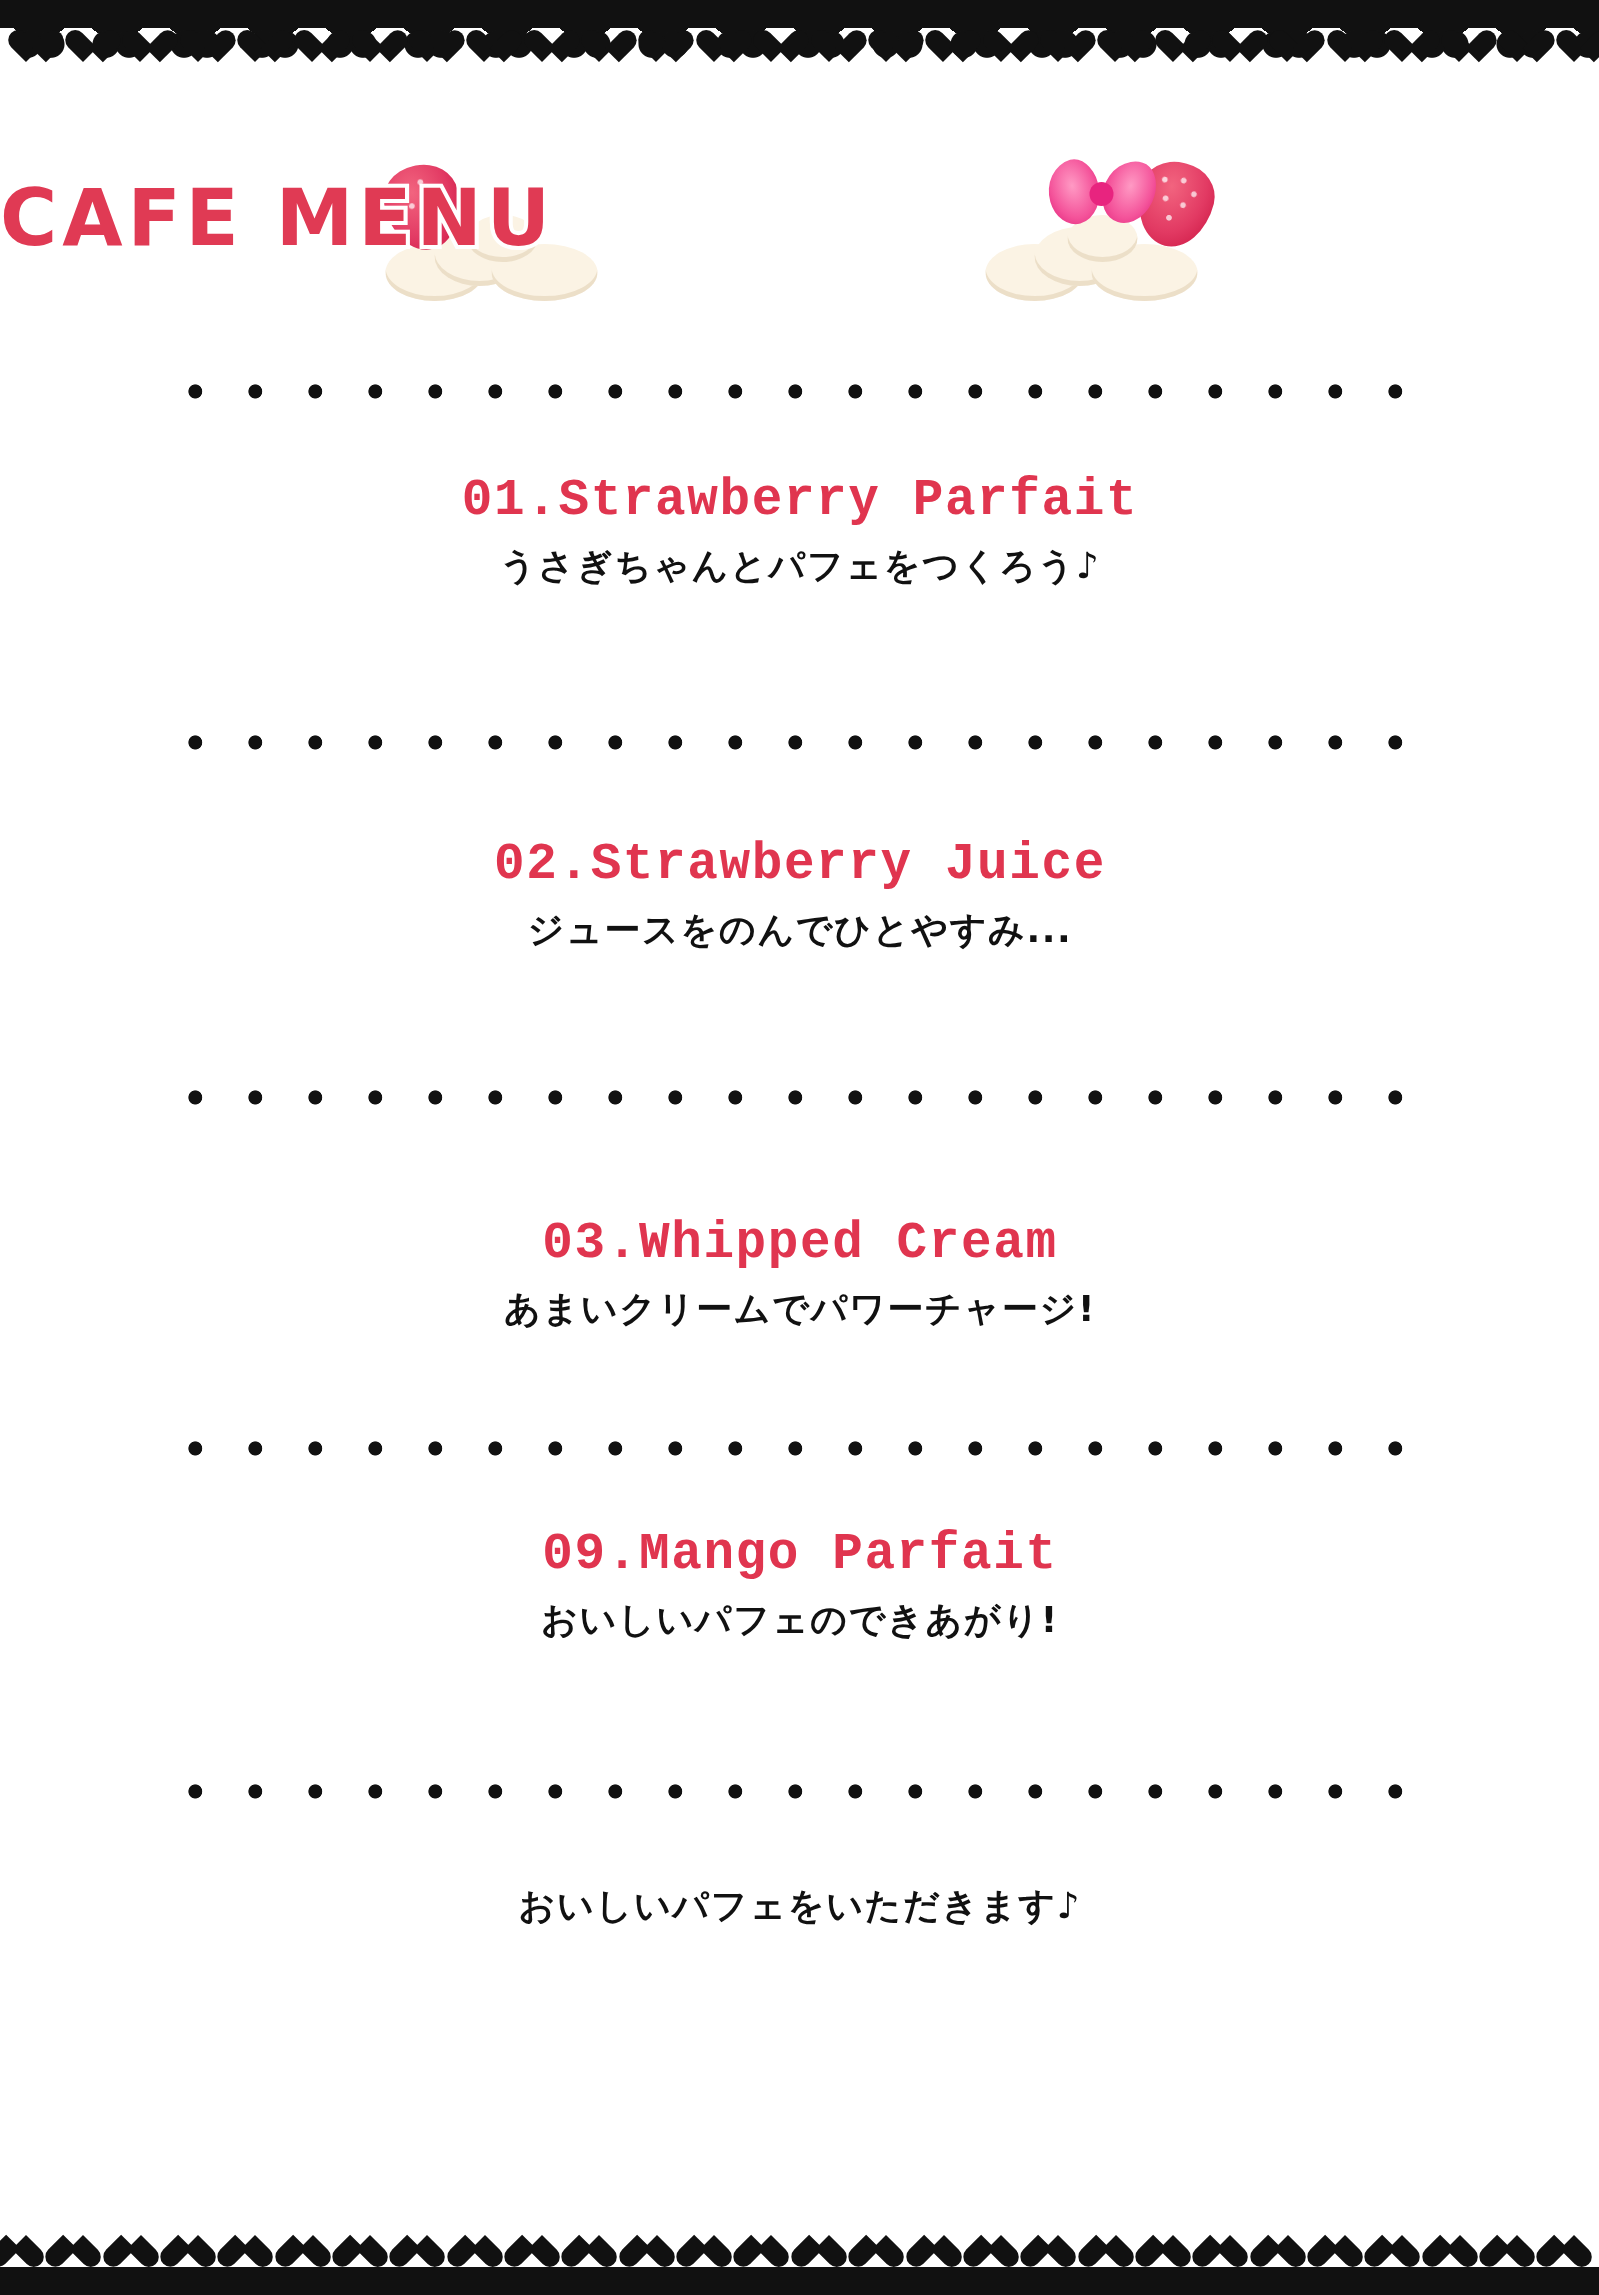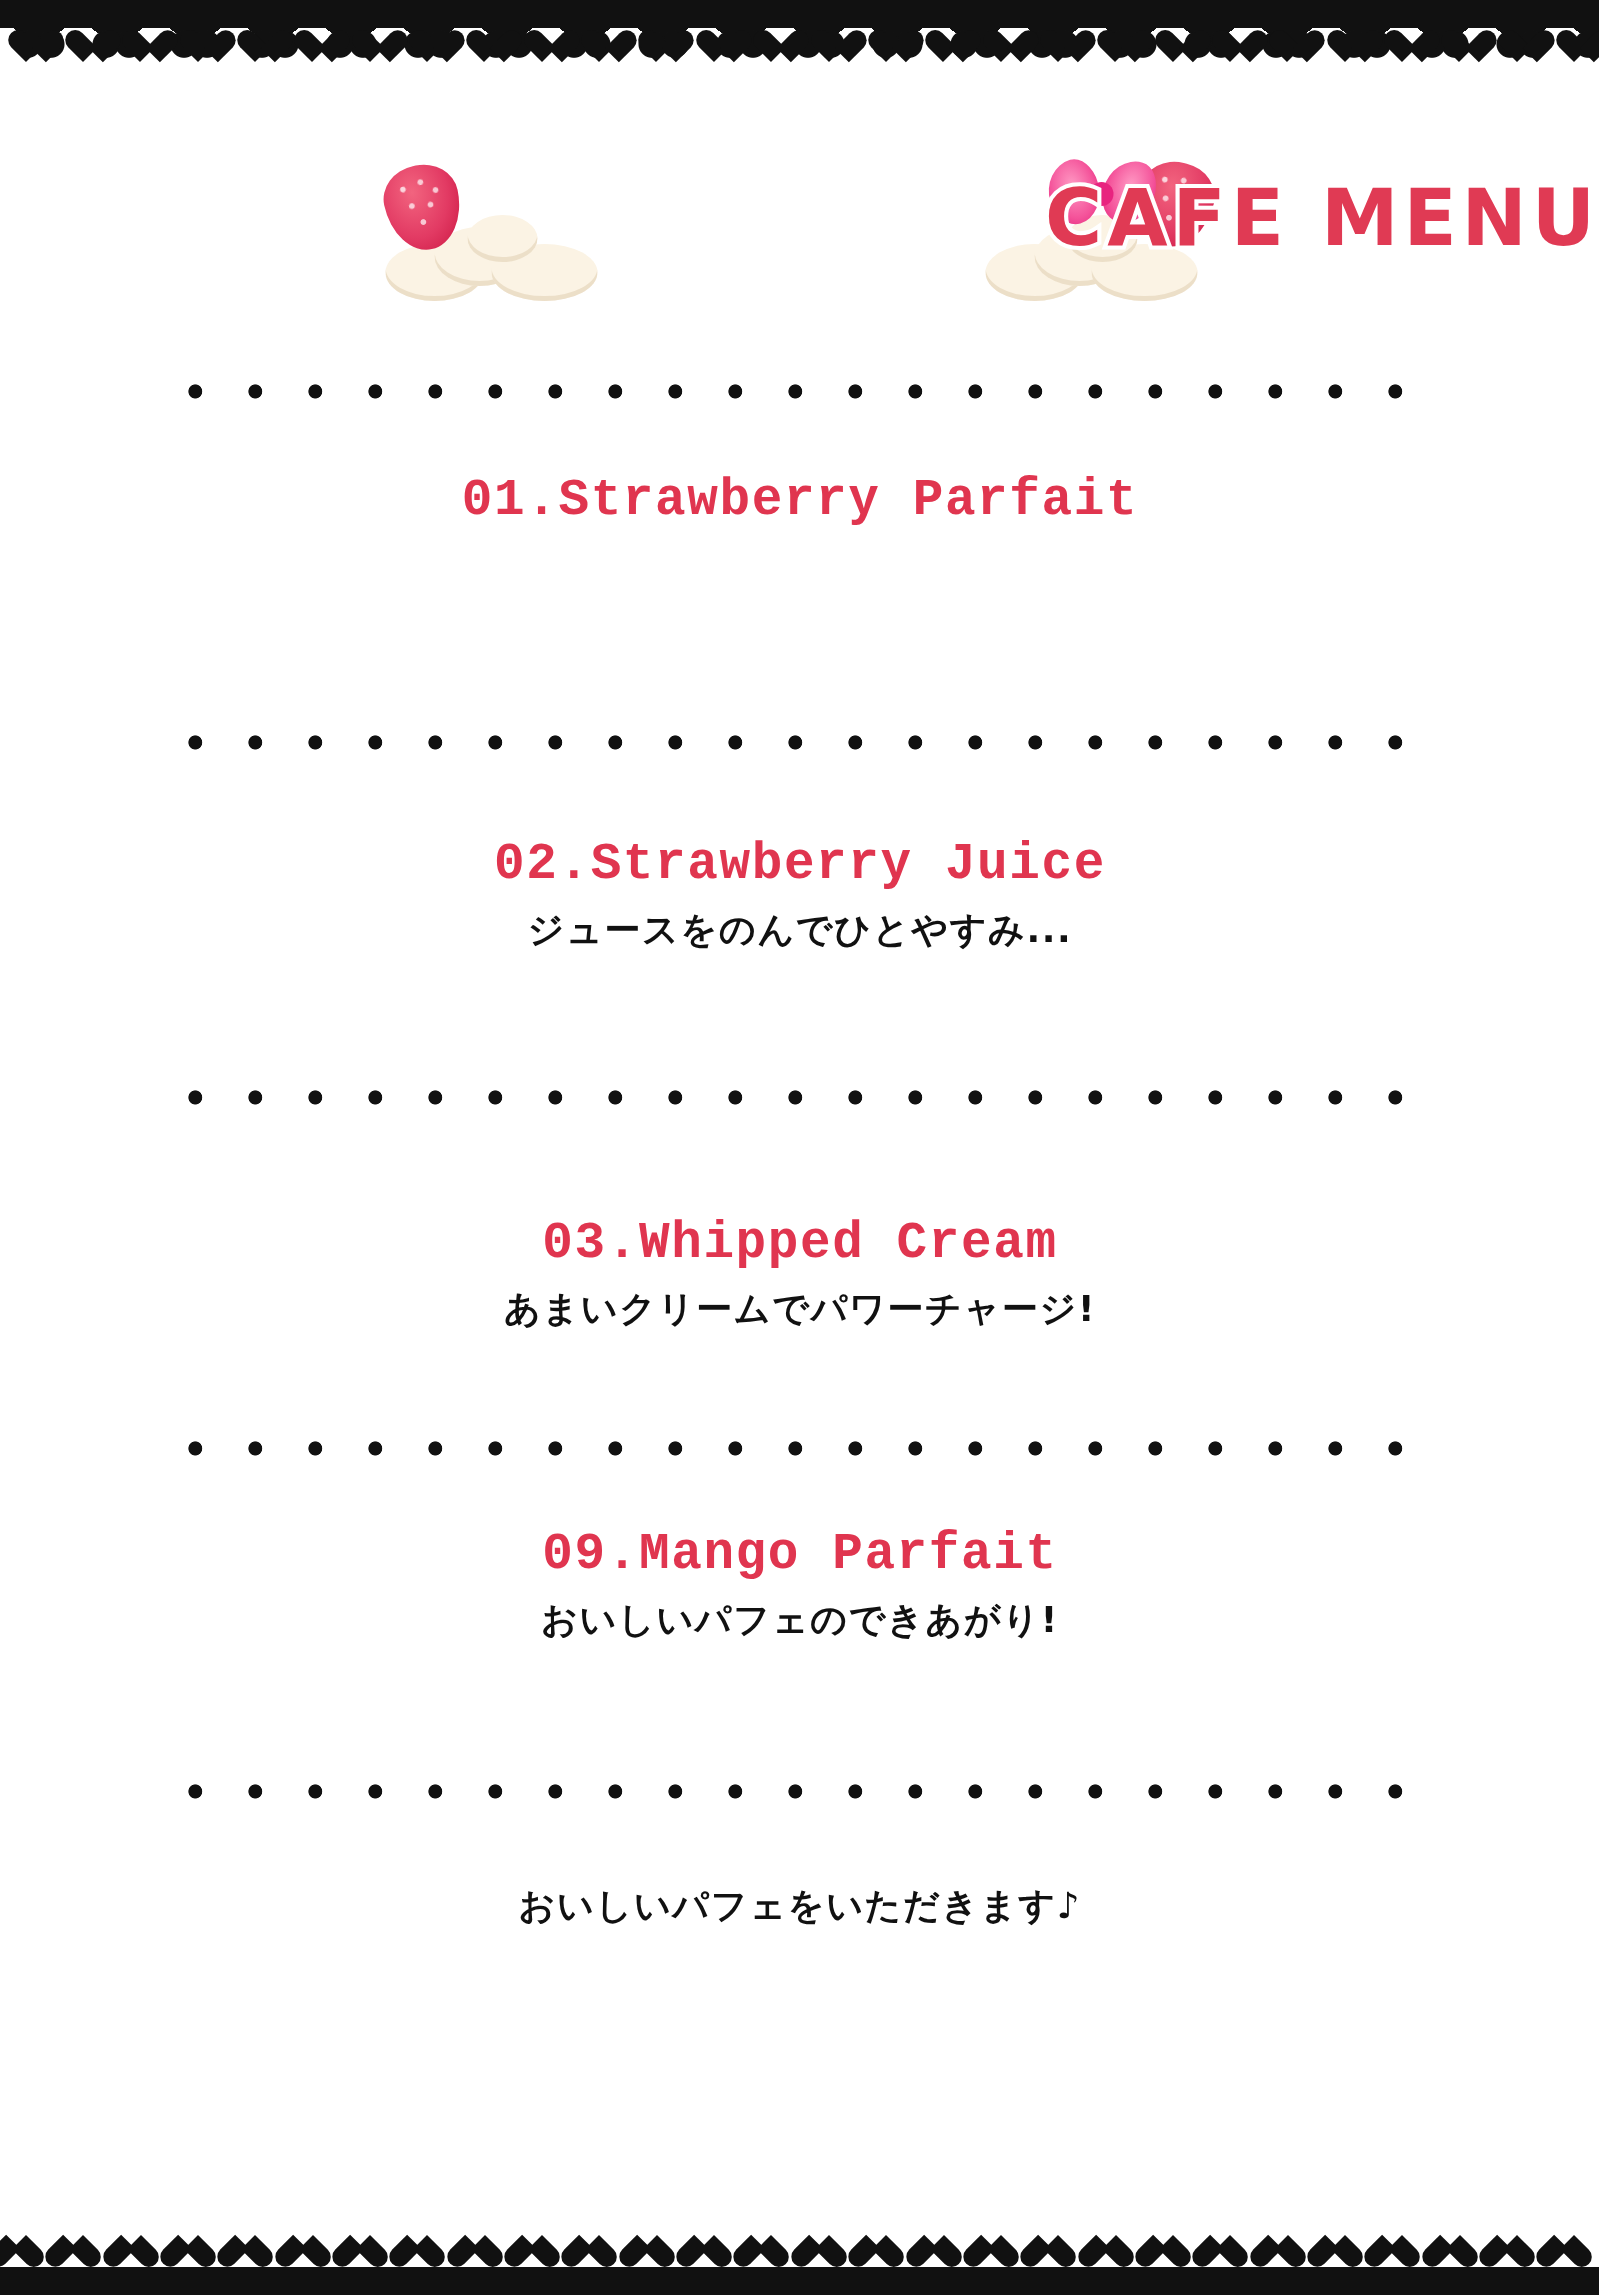--- a/index.html
+++ b/index.html
@@ -172,21 +172,21 @@
     margin-left: -12.2px;
     border-radius: 50%;
     background: #e8247f;
   }
 
   .menu-title {
     position: absolute;
     left: 0;
     top: 34px;
     width: 1600px;
-    text-align: right;
+    text-align: left;
     font-family: "DejaVu Sans", sans-serif;
     font-weight: 700;
     font-size: 78px;
     letter-spacing: 4.9px;
     color: #e03a54;
     -webkit-text-stroke: 8.2px #ffffff;
     paint-order: stroke fill;
     text-shadow:
       0 0 0 #fff;
   }
@@ -284,20 +284,21 @@
       <div class="knot"></div>
     </div>
   </div>
   <div class="menu-title">CAFE MENU</div>
 </div>
 
 <div class="sep" style="top:384px;"></div>
 
 <div class="item" style="top:473px;">
   <div class="item-title">01.Strawberry Parfait</div>
+  <div class="item-sub">うさぎちゃんとパフェをつくろう♪</div>
 </div>
 
 <div class="sep" style="top:735px;"></div>
 
 <div class="item" style="top:837px;">
   <div class="item-title">02.Strawberry Juice</div>
   <div class="item-sub">ジュースをのんでひとやすみ...</div>
 </div>
 
 <div class="sep" style="top:1090px;"></div>

